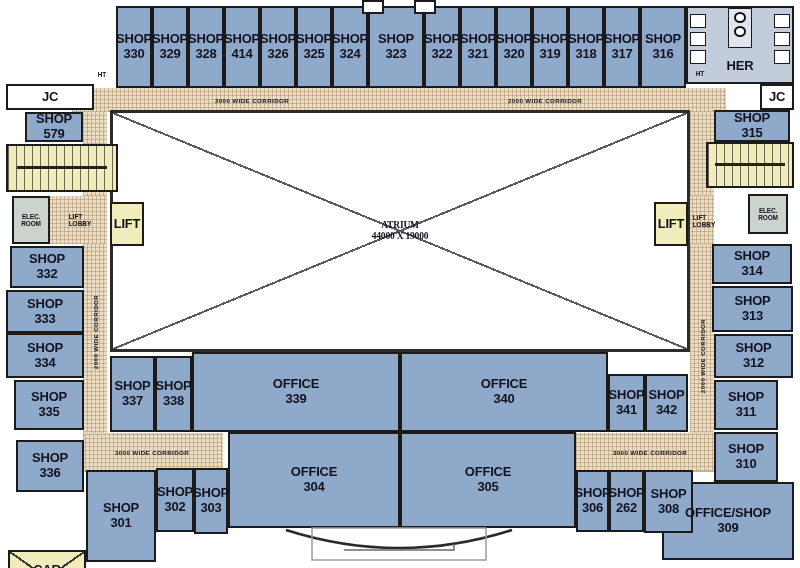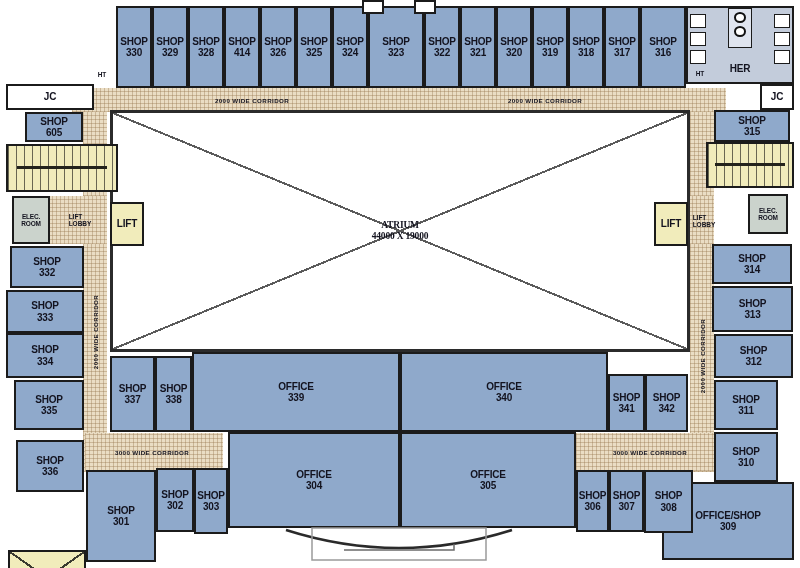--- a/index.html
+++ b/index.html
@@ -18,21 +18,21 @@
   .xbox{background:#F1ECBB;
         background-image:linear-gradient(to top right,transparent calc(50% - 1px),#3a3a30 calc(50% - 1px) calc(50% + 1px),transparent calc(50% + 1px)),
                          linear-gradient(to bottom right,transparent calc(50% - 1px),#3a3a30 calc(50% - 1px) calc(50% + 1px),transparent calc(50% + 1px));margin-top:44px;}
   .corr{position:absolute;background-color:#EADDC4;
         background-image:repeating-linear-gradient(0deg,rgba(150,118,78,.38) 0 1px,transparent 1px 4px),
                          repeating-linear-gradient(90deg,rgba(150,118,78,.38) 0 1px,transparent 1px 4px);}
   .atrium{position:absolute;box-sizing:border-box;background:#ffffff;border:3px solid #2b2b2b;
         display:flex;align-items:center;justify-content:center;text-align:center;
         background-image:linear-gradient(to top right,transparent calc(50% - 1px),#5a5a5a calc(50% - 1px) calc(50% + 1px),transparent calc(50% + 1px)),
                          linear-gradient(to bottom right,transparent calc(50% - 1px),#5a5a5a calc(50% - 1px) calc(50% + 1px),transparent calc(50% + 1px));font-family:Liberation Serif, serif;}
-  .lbl{font-weight:bold;font-size:10px;line-height:1.12;color:#13131f;letter-spacing:-.2px;position:relative;z-index:2;}
+  .lbl{font-weight:bold;font-size:13px;line-height:1.12;color:#13131f;letter-spacing:-.2px;position:relative;z-index:2;}
   .lbl span{display:block;}
   .lbl.big{font-size:9.5px;}
   .clabel{position:absolute;font-weight:bold;font-size:6.2px;color:#13131f;
         transform:translate(-50%,-50%);white-space:nowrap;letter-spacing:.4px;z-index:3;}
   .vlabel{position:absolute;font-weight:bold;font-size:6.2px;color:#13131f;
         writing-mode:vertical-rl;transform:translate(-50%,-50%) rotate(180deg);
         white-space:nowrap;letter-spacing:.4px;z-index:3;}
   .tinylbl{position:absolute;font-weight:bold;font-size:6.5px;color:#13131f;
         transform:translate(-50%,-50%);white-space:nowrap;z-index:3;}
   .stall{position:absolute;background:#fff;border:1.5px solid #1b1b1b;box-sizing:border-box;}
@@ -179,21 +179,21 @@
   <div class="room white" style="left:760px;top:84px;width:34px;height:26px">
     <div class="lbl">
         <span>JC</span>
       </div>
   </div>
   <div class="tinylbl" style="left:700px;top:73px">HT</div>
 
   <div class="room blue" style="left:25px;top:112px;width:58px;height:30px">
       <div class="lbl">
         <span>SHOP</span>
-        <span>605</span>
+        <span>579</span>
       </div>
     </div>
   <div class="room stairs" style="left:6px;top:144px;width:112px;height:48px"></div>
   <div class="room elec" style="left:12px;top:196px;width:38px;height:48px">
       <div class="lbl" style="font-size:6.5px">
         <span>ELEC.</span>
         <span>ROOM</span>
       </div>
     </div>
   <div class="room yellow" style="left:110px;top:202px;width:34px;height:44px">
@@ -363,21 +363,21 @@
 
   <div class="room blue" style="left:576px;top:470px;width:33px;height:62px">
       <div class="lbl">
         <span>SHOP</span>
         <span>306</span>
       </div>
     </div>
   <div class="room blue" style="left:609px;top:470px;width:35px;height:62px">
       <div class="lbl">
         <span>SHOP</span>
-        <span>307</span>
+        <span>262</span>
       </div>
     </div>
   <div class="room blue" style="left:644px;top:470px;width:49px;height:63px">
       <div class="lbl">
         <span>SHOP</span>
         <span>308</span>
       </div>
     </div>
 
   <svg style="left:282px;top:526px;width:234px;height:42px" viewBox="0 0 234 42">

